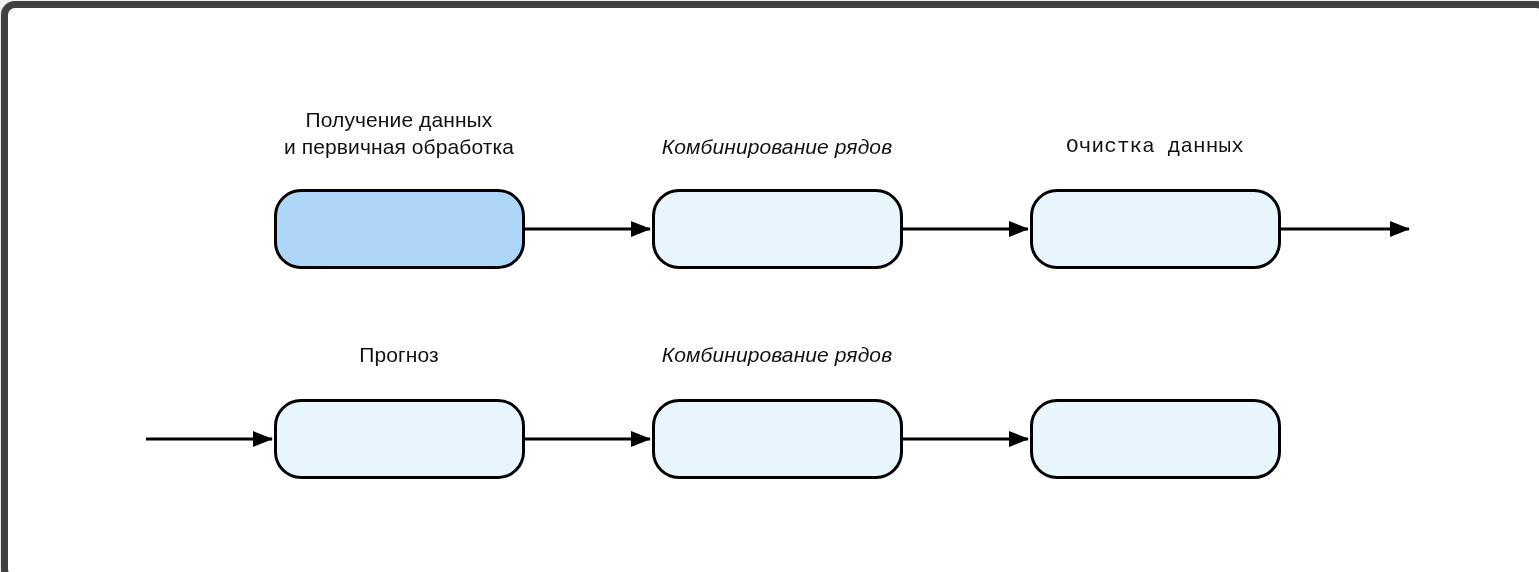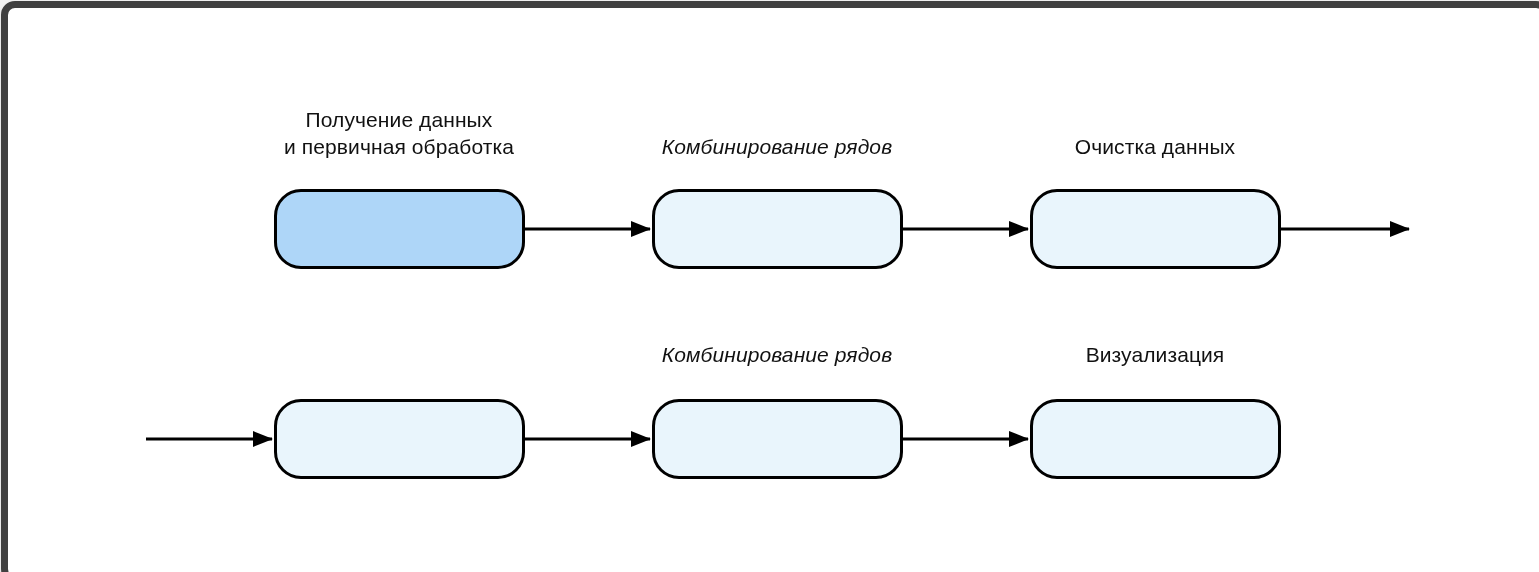--- a/index.html
+++ b/index.html
@@ -39,21 +39,21 @@
     font-size: 21px;
     line-height: 27px;
     font-weight: 500;
     color: var(--label-color, #111);
     white-space: pre-line;
     letter-spacing: 0.1px;
   }
   
   .col1 { left: 266px; }  .col2 { left: 644px; }  .col3 { left: 1022px; }
   .row1 { top: 181px; }   .row2 { top: 391px; }
-  .lcol1 { left: 191px; } .lcol2 { left: 569px; font-style: italic; } .lcol3 { left: 947px; }
+  .lcol1 { left: 191px; } .lcol2 { left: 569px; font-style: italic; } .lcol3 { left: 947px; font-family: Liberation Mono, monospace; }
   .lrow1 { top: 86px; }   .lrow2 { top: 294px; }
 </style>
 </head>
 <body>
 
 <div class="card">
   <div class="diagram">
 
     <svg class="arrows" width="1539" height="572" viewBox="0 0 1539 572">
       <defs>
@@ -71,21 +71,21 @@
 
     <div class="node-label lcol1 lrow1">Получение данных
 и первичная обработка</div>
     <div class="node-label lcol2 lrow1">Комбинирование рядов</div>
     <div class="node-label lcol3 lrow1">Очистка данных</div>
 
     <div class="node col1 row1 highlight"></div>
     <div class="node col2 row1"></div>
     <div class="node col3 row1"></div>
 
+    <div class="node-label lcol1 lrow2">Прогноз</div>
     <div class="node-label lcol2 lrow2">Комбинирование рядов</div>
-    <div class="node-label lcol3 lrow2">Визуализация</div>
 
     <div class="node col1 row2"></div>
     <div class="node col2 row2"></div>
     <div class="node col3 row2"></div>
 
   </div>
 </div>
 
 </body></html>

